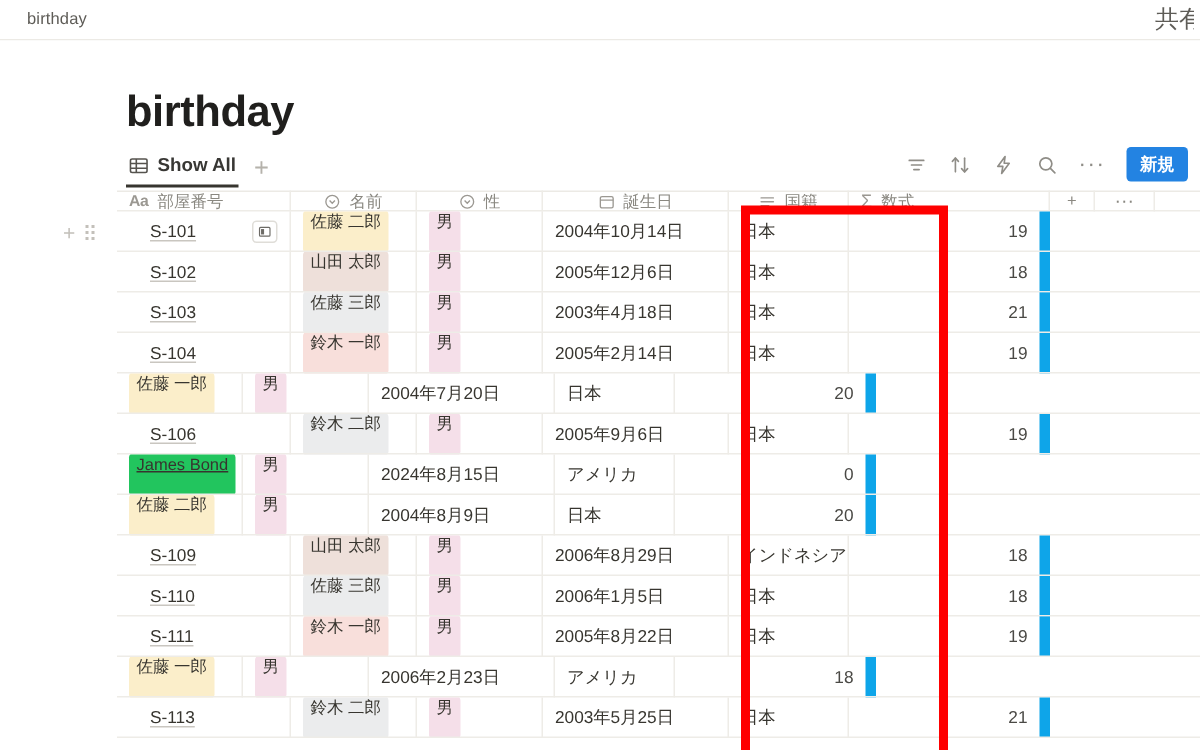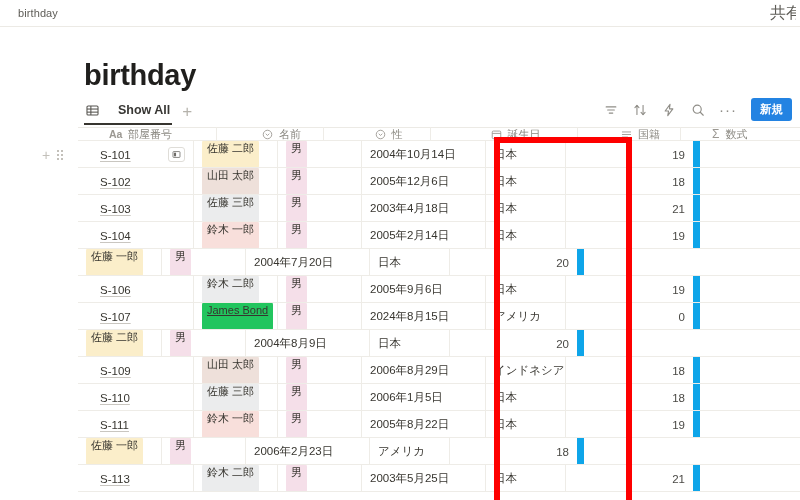--- a/index.html
+++ b/index.html
@@ -25,21 +25,21 @@
   .page { position: absolute; top: 27px; left: 0; width: 800px; height: 473px; background: #fff; }
 
   .page-title {
     position: absolute; left: 84px; top: 32px;
     font-size: 29px; font-weight: 700; color: #201f1d; letter-spacing: -.3px;
   }
 
   
   .viewbar { position: absolute; left: 84px; top: 74px; display: flex; align-items: center; gap: 10px; }
   .view-tab {
-    display: flex; align-items: center; gap: 19px;
+    display: flex; align-items: center; gap: 6px;
     font-size: 12.5px; font-weight: 600; color: #383734;
     padding: 2px 2px 6px 2px; border-bottom: 2px solid #37352f;
   }
   .view-add { font-size: 17px; color: #b5b2ab; line-height: 1; padding-bottom: 4px; }
   .icon-table svg { display: block; }
 
   
   .toolbar {
     position: absolute; right: 8px; top: 71px;
     display: flex; align-items: center; gap: 14px;
@@ -50,21 +50,21 @@
   .new-btn {
     background: #2383e2; color: #fff; font-size: 11.5px; font-weight: 700;
     padding: 4px 9px; border-radius: 3px; white-space: nowrap;
   }
 
   
   .table-wrap { position: absolute; left: 0; top: 100px; width: 800px; }
   .thead-rule-top { position: absolute; left: 78px; right: 0; top: 0; height: 1px; background: #eceae5; }
 
   .trow { display: flex; align-items: stretch; height: 27px; position: relative; }
-  .thead { height: 14px; gap: 23px; }
+  .thead { height: 14px; }
   .trow::after {
     content: ""; position: absolute; left: 78px; right: 0; bottom: 0; height: 1px; background: #eeece7;
   }
   .gutter { width: 78px; flex: 0 0 78px; position: relative; }
 
   .cell {
     position: relative; display: flex; align-items: center;
     padding: 0 8px; font-size: 11.5px; color: #37352f;
     border-right: 1px solid #eeece7; overflow: hidden; white-space: nowrap;
   }
@@ -342,23 +342,20 @@
               <span class="tag" style="background: rgb(245, 223, 233);">男</span>
             </div>
             <div class="cell c-bday">2005年9月6日</div>
             <div class="cell c-nat">日本</div>
             <div class="cell c-form">19</div>
             <div class="cell c-plus"></div>
             <div class="cell c-dots"></div>
           </div>
           <div class="trow">
             <div class="gutter"></div>
-            <div class="cell c-room">
-              <span class="room-text">S-107</span>
-            </div>
             <div class="cell c-name">
               <span class="tag" style="background: #22c55e; text-decoration: underline;">James Bond</span>
             </div>
             <div class="cell c-sex">
               <span class="tag" style="background: rgb(245, 223, 233);">男</span>
             </div>
             <div class="cell c-bday">2024年8月15日</div>
             <div class="cell c-nat">アメリカ</div>
             <div class="cell c-form">0</div>
             <div class="cell c-plus"></div>

